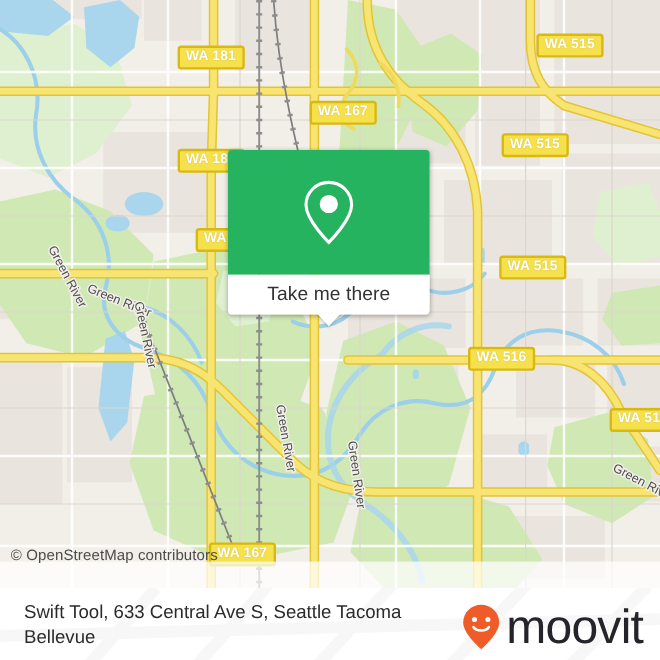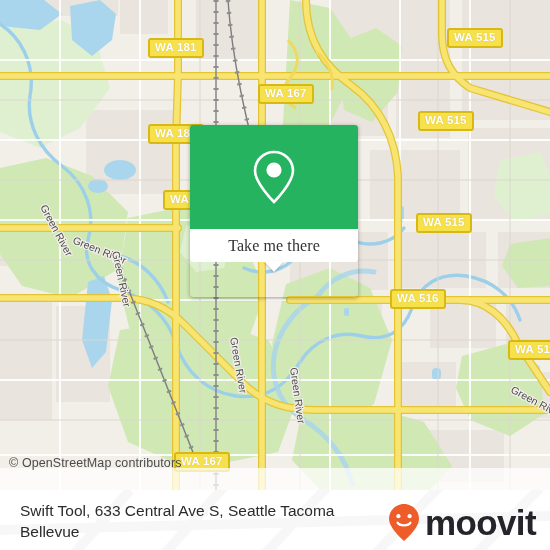--- a/index.html
+++ b/index.html
@@ -29,26 +29,25 @@
     position: absolute; left: 9px; bottom: 20px;
     font-size: 12.5px; color: #4b4b4b;
     letter-spacing: 0.1px;
     white-space: nowrap;
   }
 
   
   #callout {
     position: absolute;
     left: 190px; top: 125px;
-    width: 168px; height: 172px;
+    width: 168px; height: 137px;
     border-radius: 3px;
     box-shadow: 0 1px 4px rgba(0,0,0,0.33);
     overflow: visible;
     z-index: 40;
-    font-family: Liberation Serif, serif;
   }
   .callout-top {
     position: absolute; left: 0; top: 0;
     width: 168px; height: 104px;
     background: #26b35f;
     border-radius: 3px 3px 0 0;
     display: flex; align-items: center; justify-content: center;
   }
   .callout-bottom {
     position: absolute; left: 0; top: 104px;
@@ -85,21 +84,21 @@
     position: absolute; left: 20px; top: 10px;
     width: 370px;
     font-size: 15.5px; line-height: 21px;
     color: #2b2b2b;
   }
   .brand {
     position: absolute; right: 14px; top: 13px;
     display: flex; align-items: center; gap: 4px;
   }
   .brand-word {
-    font-size: 35px; font-weight: bold; color: #24242a;
+    font-size: 40px; font-weight: normal; color: #24242a;
     letter-spacing: -0.6px; line-height: 30px;
   }
 </style>
 </head>
 <body>
 
 <div id="app">
 
   <div id="map">
     <svg width="550" height="490" viewBox="0 0 550 490">

